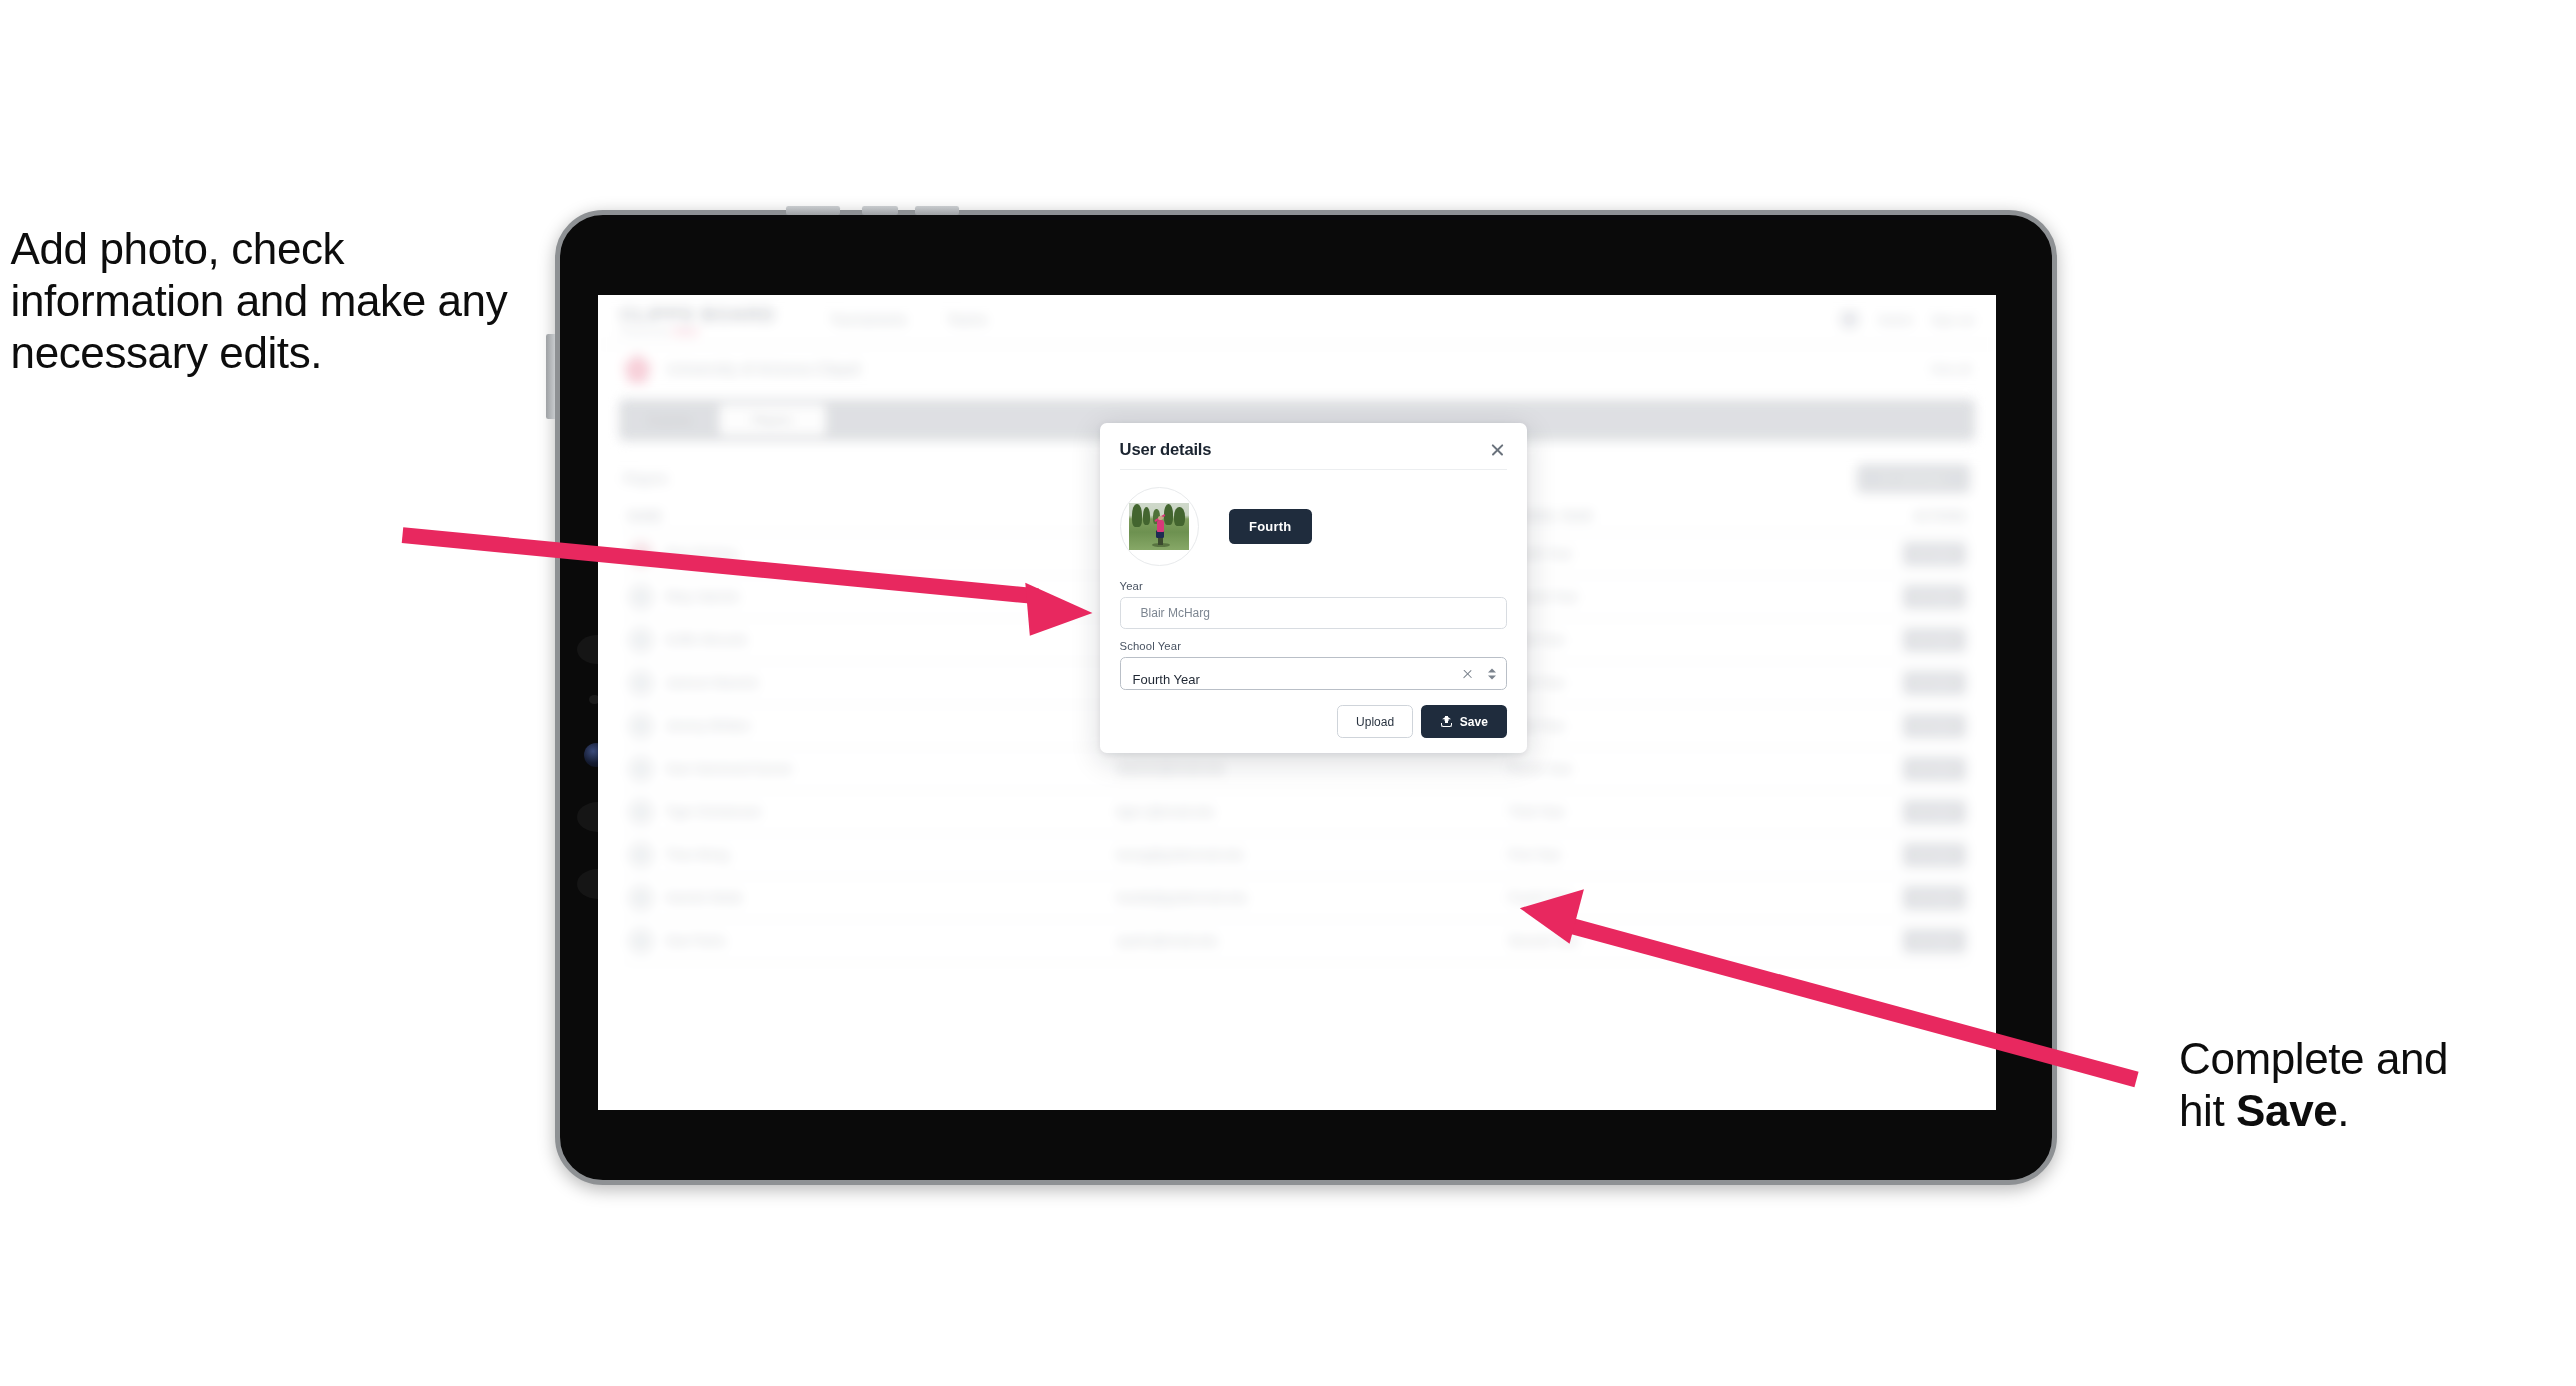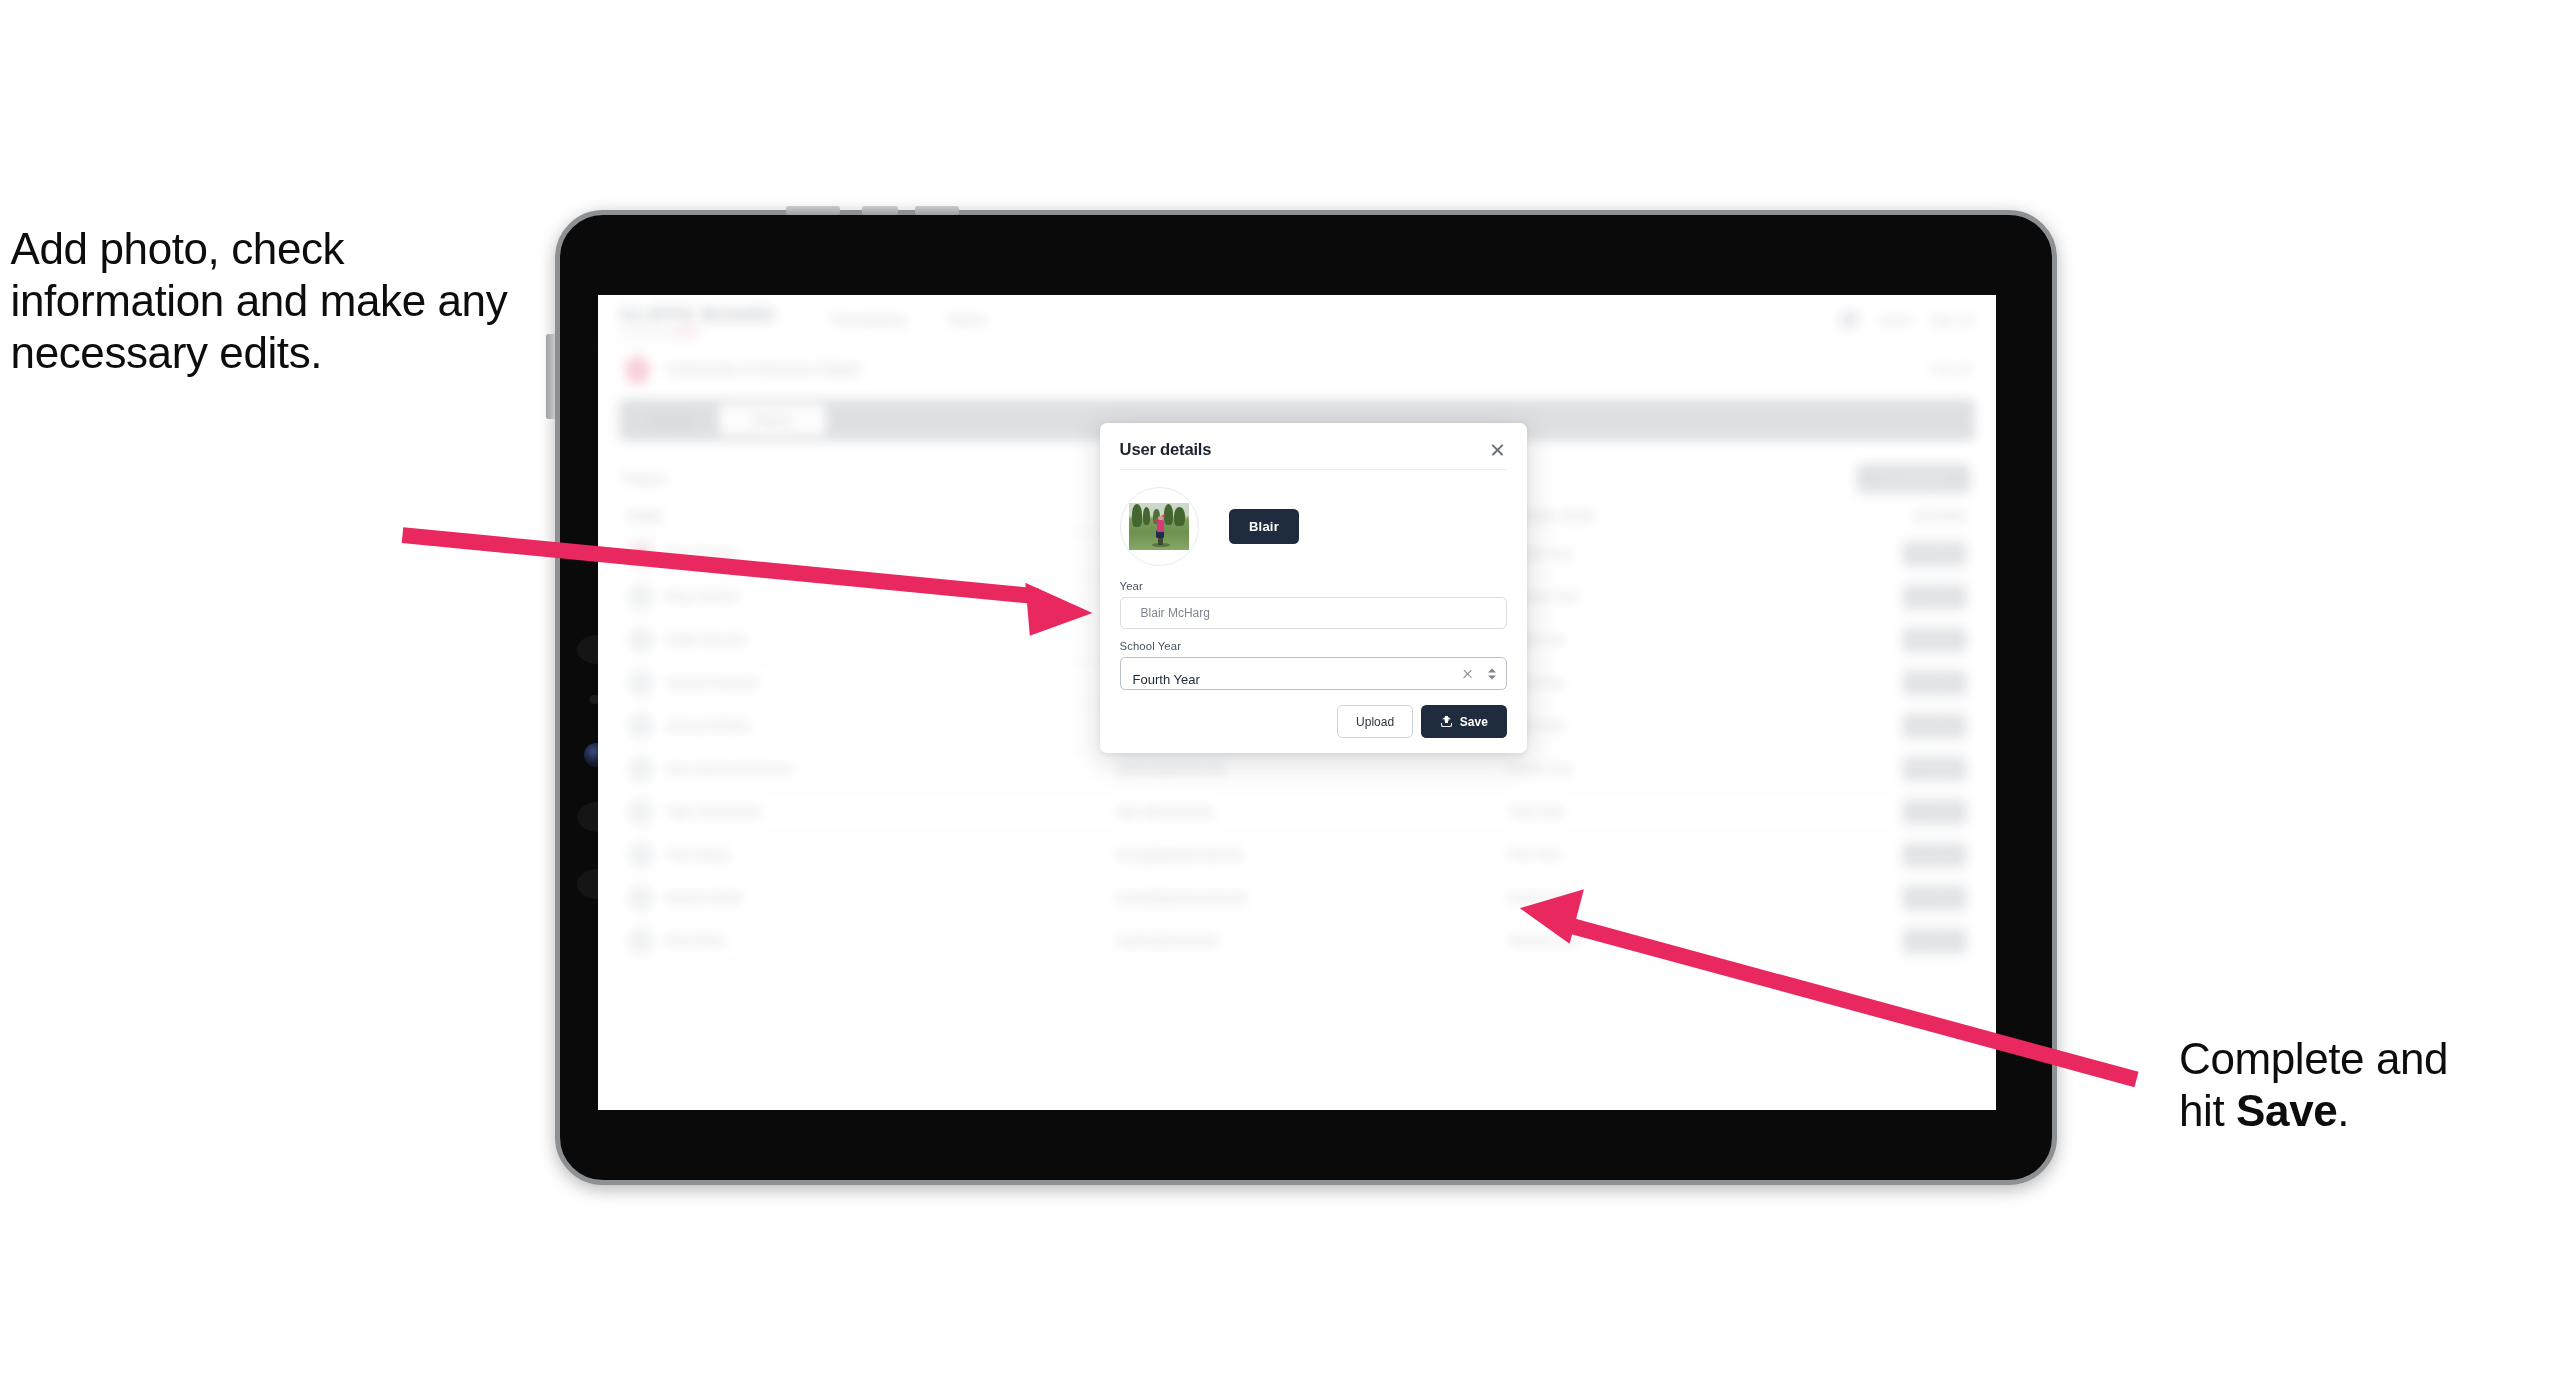--- a/index.html
+++ b/index.html
@@ -482,21 +482,21 @@
             <i class="gp-tree gp-t4"></i>
               <i class="gp-tree gp-t5"></i>
             <i class="gp-shadow"></i>
               <i class="gp-legs"></i>
               <i class="gp-shorts"></i>
             <i class="gp-body"></i>
               <i class="gp-arms"></i>
               <i class="gp-head"></i>
           </span>
         </span>
-        <button class="btn-upload">Blair</button>
+        <button class="btn-upload">Fourth</button>
       </div>
 
       <div class="field">
         <div class="field-label">Year</div>
         <input class="field-input" type="text" placeholder="Blair McHarg" style="">
       </div>
 
 
 
       <div class="field">

